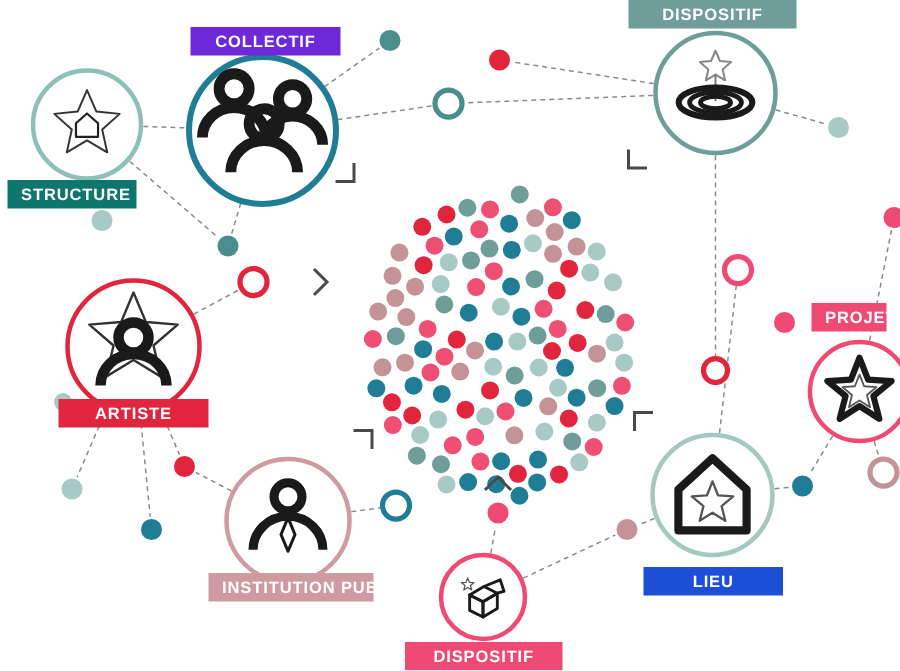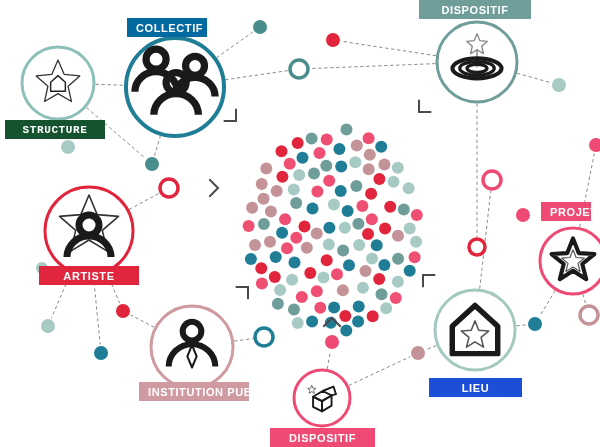--- a/index.html
+++ b/index.html
@@ -302,22 +302,22 @@
             <path d="M311.82 385.27 L312.94 388.18 L316.05 388.35 L313.63 390.32 L314.44 393.33 L311.82 391.64 L309.20 393.33 L310.00 390.32 L307.58 388.35 L310.70 388.18 Z" fill="none" stroke="#555" stroke-width="0.8272727272727273" stroke-linejoin="round"></path>
             <path d="M 313.09090909090907 396.72727272727275 L 322 401.1818181818182 L 331.54545454545456 395.45454545454544 L 322.6363636363636 391 Z" fill="none" stroke="#1a1a1a" stroke-width="1.9090909090909092" stroke-linejoin="round"></path>
             <path d="M 313.09090909090907 396.72727272727275 L 313.09090909090907 406.90909090909093 L 322 411.3636363636364 L 322 401.1818181818182 Z" fill="none" stroke="#1a1a1a" stroke-width="1.9090909090909092" stroke-linejoin="round"></path>
             <path d="M 322 401.1818181818182 L 331.54545454545456 395.45454545454544 L 331.54545454545456 405.6363636363636 L 322 411.3636363636364 Z" fill="none" stroke="#1a1a1a" stroke-width="1.9090909090909092" stroke-linejoin="round"></path>
             <path d="M 322.6363636363636 391 L 333.45454545454544 386.54545454545456 L 336 394.1818181818182 L 331.54545454545456 395.45454545454544" fill="none" stroke="#1a1a1a" stroke-width="1.9090909090909092" stroke-linejoin="round"></path>
           </g>
         </g>
       </g>
   </svg>
   <div id="labels">
-      <div class="node-label" style="left: 5px; top: 120px; width: 100px; background: #14532d; font-family: Liberation Mono, monospace;">STRUCTURE</div>
-      <div class="node-label" style="left: 127px; top: 18px; width: 80px; background: #0369a1;">COLLECTIF</div>
+      <div class="node-label" style="left: 5px; top: 120px; width: 86px; background: #0f766e;">STRUCTURE</div>
+      <div class="node-label" style="left: 127px; top: 18px; width: 100px; background: #6d28d9;">COLLECTIF</div>
       <div class="node-label" style="left: 419px; top: 0px; width: 112px; background: rgb(111, 158, 154);">DISPOSITIF</div>
       <div class="node-label" style="left: 39px; top: 266px; width: 100px; background: rgb(225, 37, 60);">ARTISTE</div>
       <div class="node-label" style="left: 541px; top: 202px; width: 50px; background: rgb(239, 74, 115);">PROJET</div>
       <div class="node-label" style="left: 139px; top: 382px; width: 110px; background: rgb(207, 154, 160);">INSTITUTION PUBLIQUE</div>
       <div class="node-label" style="left: 429px; top: 378px; width: 93px; background: #1d4ed8;">LIEU</div>
       <div class="node-label" style="left: 270px; top: 428px; width: 105px; background: rgb(239, 74, 115);">DISPOSITIF</div>
     </div>
 </div>
 
 </body></html>

